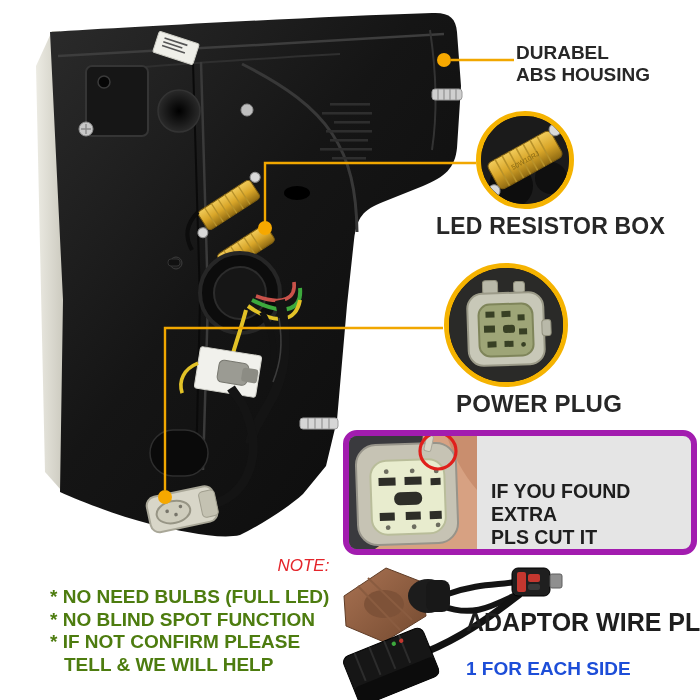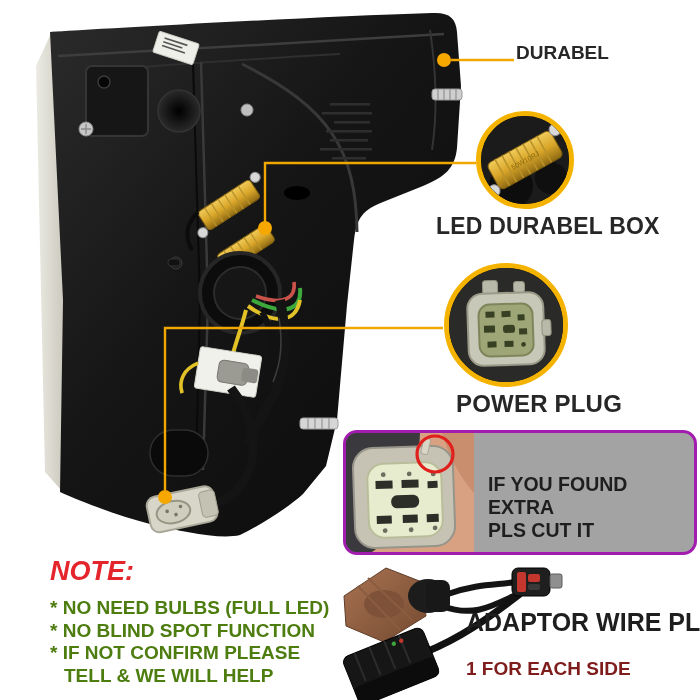--- a/index.html
+++ b/index.html
@@ -17,34 +17,34 @@
   .lbl-power{left:456px;top:390px;font-size:24px;letter-spacing:.2px;}
 
   
   .inset{position:absolute;z-index:2;border-radius:50%;border:5px solid #F5B301;
          box-sizing:border-box;overflow:hidden;background:#141414;}
   .inset-resistor{left:476px;top:111px;width:98px;height:98px;}
   .inset-power{left:444px;top:263px;width:124px;height:124px;}
 
   
   .panel{position:absolute;left:343px;top:430px;width:354px;height:125px;z-index:2;
-         border:3px solid #a21caf;border-radius:14px;box-sizing:border-box;background:#a3a3a3;
-         display:flex;align-items:center;overflow:hidden;}
+         border:6px solid #a21caf;border-radius:14px;box-sizing:border-box;background:#e5e5e5;
+         display:flex;align-items:flex-end;overflow:hidden;}
   .panel-photo{width:128px;flex:0 0 128px;position:relative;background:#3a3a3e;}
   .panel-text{flex:1;padding:30px 0 0 14px;font-size:19.5px;line-height:23px;font-weight:700;color:#1e1e1e;}
 
   
   .adaptor-photo{position:absolute;left:330px;top:556px;z-index:2;}
   .adaptor-title{position:absolute;left:466px;top:608px;z-index:3;font-size:25px;font-weight:700;color:#1e1e1e;white-space:nowrap;}
   .adaptor-sub1{position:absolute;left:466px;top:636px;z-index:3;font-size:19px;font-weight:700;color:#3f3f3f;white-space:nowrap;}
-  .adaptor-sub2{position:absolute;left:466px;top:658px;z-index:3;font-size:19px;font-weight:700;color:#7f1d1d;white-space:nowrap;}
+  .adaptor-sub2{position:absolute;left:466px;top:658px;z-index:3;font-size:19px;font-weight:700;color:#1d4ed8;white-space:nowrap;}
 
   
   .note{position:absolute;left:50px;top:556px;z-index:3;}
-  .note-heading{font-size:27px;font-weight:700;font-style:italic;color:#E4252B;margin-bottom:10px;}
+  .note-heading{font-size:17px;font-weight:400;font-style:italic;color:#E4252B;margin-bottom:10px;text-align:right;}
   .note-item{font-size:19px;line-height:22.5px;font-weight:700;color:#4d7c0f;white-space:nowrap;}
   .note-item.indent{padding-left:14px;}
 </style>
 </head>
 <body>
 
 <div class="stage">
 
   <svg class="photo-svg" width="700" height="700" viewBox="0 0 700 700">
     <defs>
@@ -187,37 +187,38 @@
     </g>
     <g fill="#F6A800">
       <circle cx="444" cy="60" r="7"></circle>
       <circle cx="265" cy="228" r="7"></circle>
       <circle cx="165" cy="497" r="7"></circle>
     </g>
   </svg>
 
   <div class="lbl lbl-durabel">
     <div>DURABEL</div>
+    <div>ABS HOUSING</div>
   </div>
 
   <div class="inset inset-resistor">
     <svg width="88" height="88" viewBox="0 0 88 88">
       <rect width="88" height="88" fill="#1b1b1b"></rect>
       <circle cx="30" cy="70" r="22" fill="#0d0d0d"></circle>
       <circle cx="70" cy="62" r="16" fill="#0f0f0f"></circle>
       <g transform="translate(44,44) rotate(-29)">
         <rect x="-36" y="-15" width="72" height="30" rx="5" fill="url(#gGold)" stroke="#7c5c10"></rect>
         <path d="M-26,-15 v30 M-18,-15 v30 M-10,-15 v30 M-2,-15 v30 M6,-15 v30 M14,-15 v30 M22,-15 v30" stroke="#b8922a" stroke-width="1.6"></path>
         <circle cx="-42" cy="12" r="6" fill="#d9d9d9" stroke="#8e8e8e"></circle>
         <circle cx="41" cy="-12" r="6" fill="#d9d9d9" stroke="#8e8e8e"></circle>
         <text x="0" y="3" text-anchor="middle" font-size="7" font-family="Liberation Sans, sans-serif" fill="#8a6a14">50W10RJ</text>
       </g>
     </svg>
   </div>
-  <div class="lbl lbl-resistor">LED DURABEL BOX</div>
+  <div class="lbl lbl-resistor">LED RESISTOR BOX</div>
 
   <div class="inset inset-power">
     <svg width="114" height="114" viewBox="0 0 114 114">
       <rect width="114" height="114" fill="#2a2a28"></rect>
       <g transform="translate(57,61) rotate(-2)">
         <rect x="-22" y="-49" width="15" height="14" rx="3" fill="#b9b9a9" stroke="#93927f"></rect>
         <rect x="9" y="-47" width="11" height="11" rx="3" fill="#b9b9a9" stroke="#93927f"></rect>
         <rect x="-38" y="-36" width="76" height="72" rx="15" fill="#c8c8b8" stroke="#9b9a88" stroke-width="2"></rect>
         <rect x="36" y="-8" width="9" height="16" rx="3" fill="#b9b9a9" stroke="#93927f"></rect>
         <rect x="-27" y="-25" width="54" height="52" rx="11" fill="#9ea577" stroke="#7f855a" stroke-width="2"></rect>

